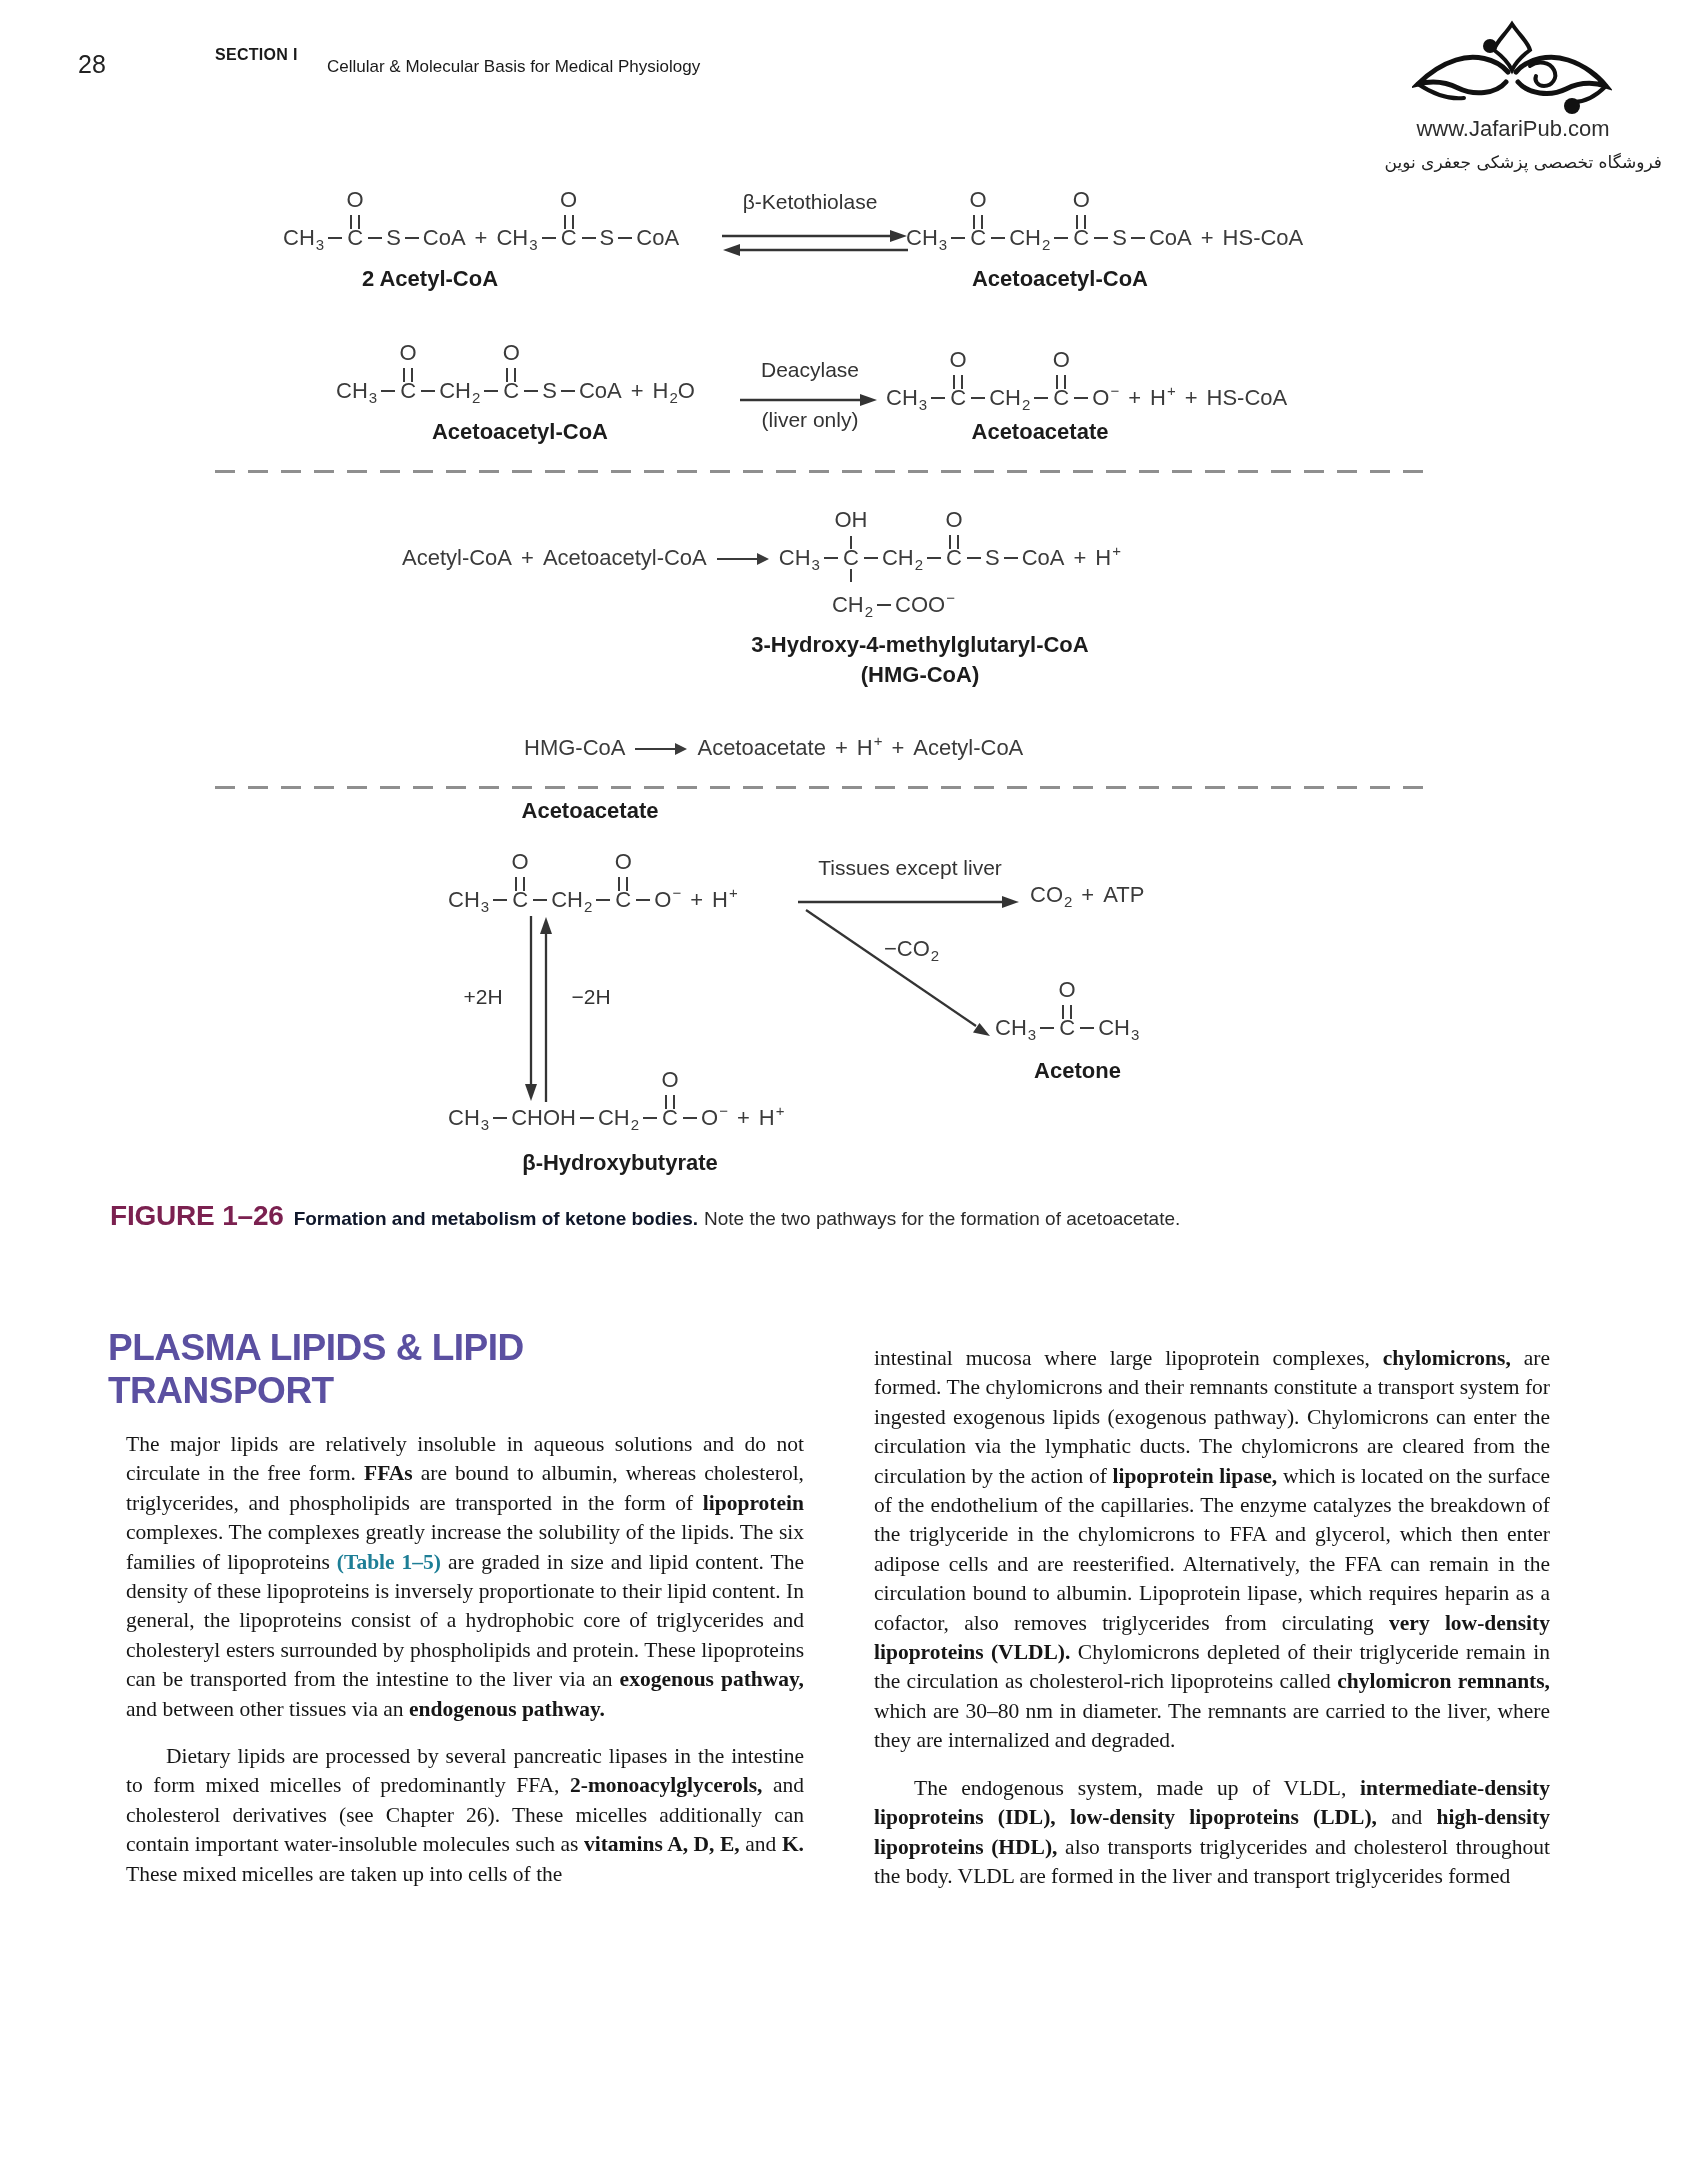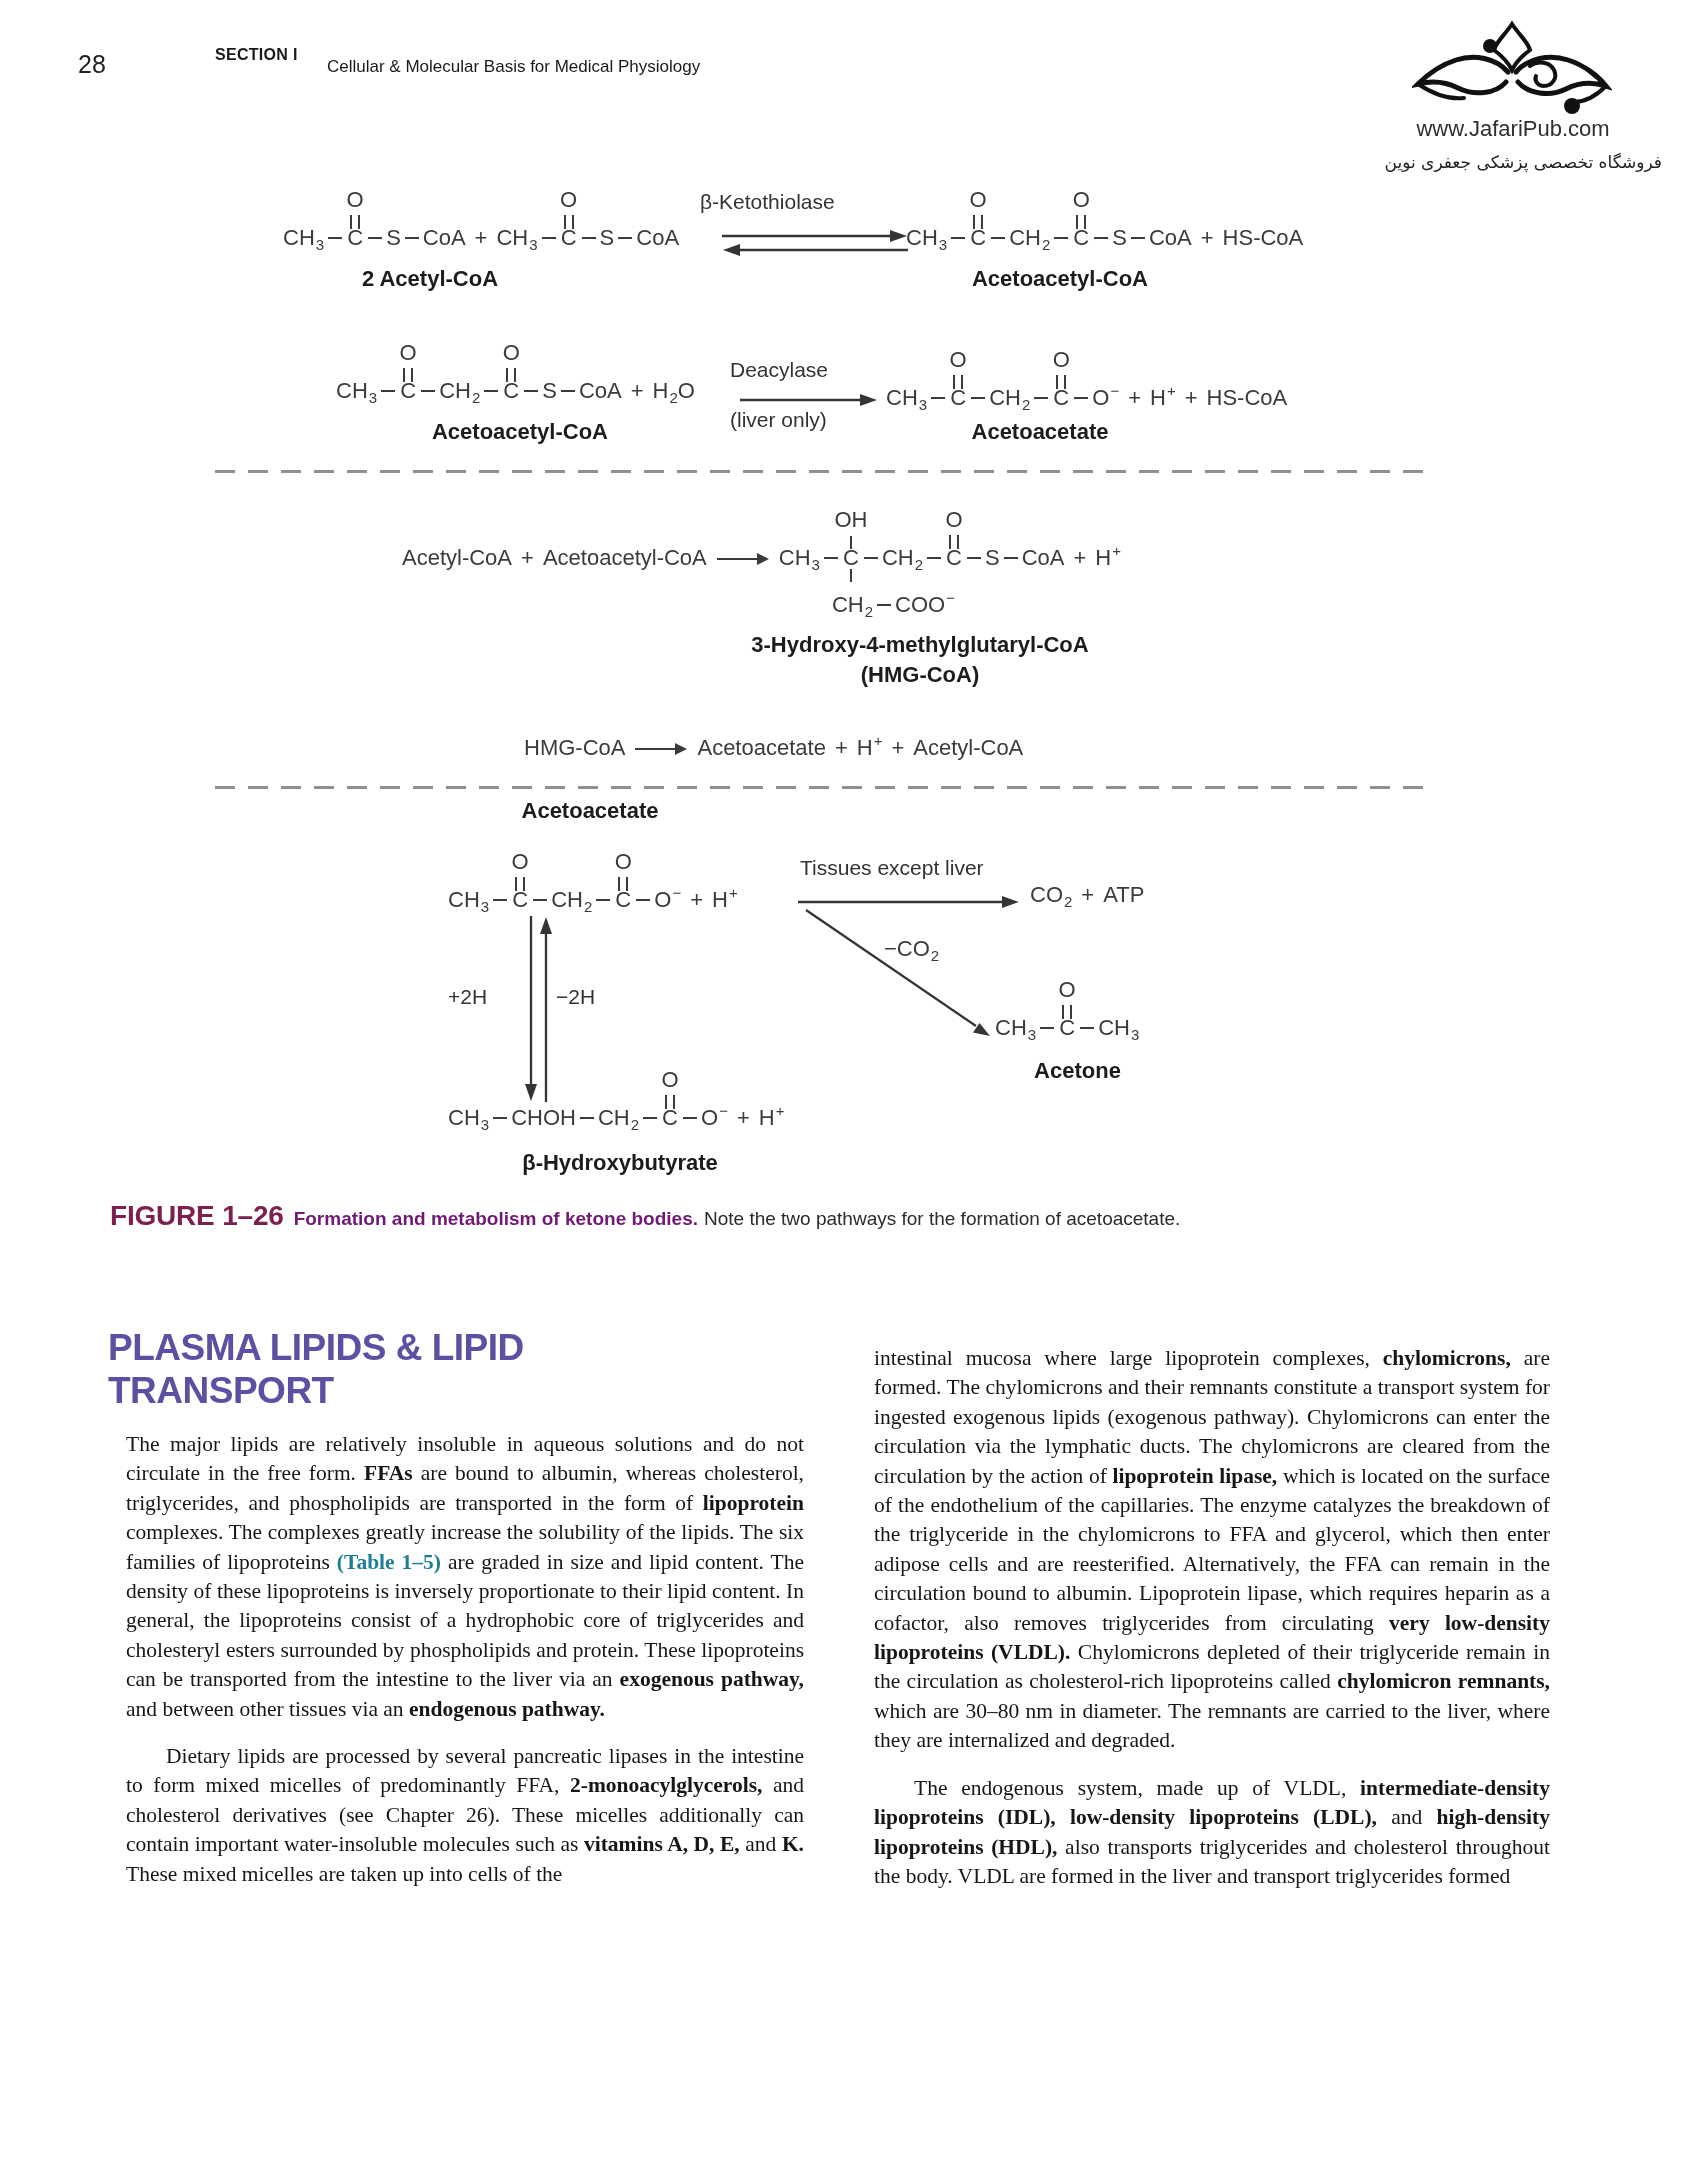--- a/index.html
+++ b/index.html
@@ -29,31 +29,31 @@
   .mol .otop{position:absolute;left:50%;transform:translateX(-50%);bottom:38px;}
   .mol .vlt{position:absolute;left:50%;margin-left:-1px;bottom:22px;height:13px;width:2px;background:currentColor;}
   .mol .vlb{position:absolute;left:50%;margin-left:-1px;top:24px;height:13px;width:2px;background:currentColor;}
   .mol .botgrp{position:absolute;top:40px;left:50%;margin-left:-19px;white-space:nowrap;}
   .mol .iarrow{display:inline-block;position:relative;width:52px;height:12px;margin:0 10px;}
   .mol .iarrow::before{content:"";position:absolute;left:0;top:5px;width:calc(100% - 11px);height:2px;background:currentColor;}
   .mol .iarrow::after{content:"";position:absolute;right:0;top:0;width:0;height:0;
         border-left:12px solid currentColor;border-top:6px solid transparent;border-bottom:6px solid transparent;}
 
   .figlabel{position:absolute;font-weight:bold;font-size:22px;color:#1c1c1c;text-align:center;}
-  .enz{position:absolute;font-size:21px;color:#333;text-align:left;}
+  .enz{position:absolute;font-size:21px;color:#333;text-align:center;}
   .dashline{position:absolute;height:3px;
      background:repeating-linear-gradient(90deg,#8f8f8f 0 20px,transparent 20px 33px);}
   .arrsvg{position:absolute;overflow:visible;}
   .arrsvg line{stroke:#343434;stroke-width:2.3;}
   .arrsvg polygon{fill:#343434;}
 
   
   .caption{position:absolute;font-size:19px;color:#2b2b2b;}
   .caption .figno{font-weight:bold;font-size:28px;margin-right:10px;letter-spacing:-0.2px;}
-  .caption .captitle{font-weight:bold;color:#701a75;margin-right:6px;}
+  .caption .captitle{font-weight:bold;color:#0f172a;margin-right:6px;}
 
   
   .col{position:absolute;font-family:"Liberation Serif",serif;font-size:21.5px;line-height:29.4px;
        color:#161616;text-align:justify;}
   .heading{font-family:"Liberation Sans",sans-serif;font-weight:bold;font-size:37px;line-height:43px;
        letter-spacing:-0.5px;margin:0 0 15px 0;}
   .heading span{display:block;}
   .para{margin:18px;font-family:Liberation Serif, serif;}
   .para.indent{text-indent:40px;}
 </style>

